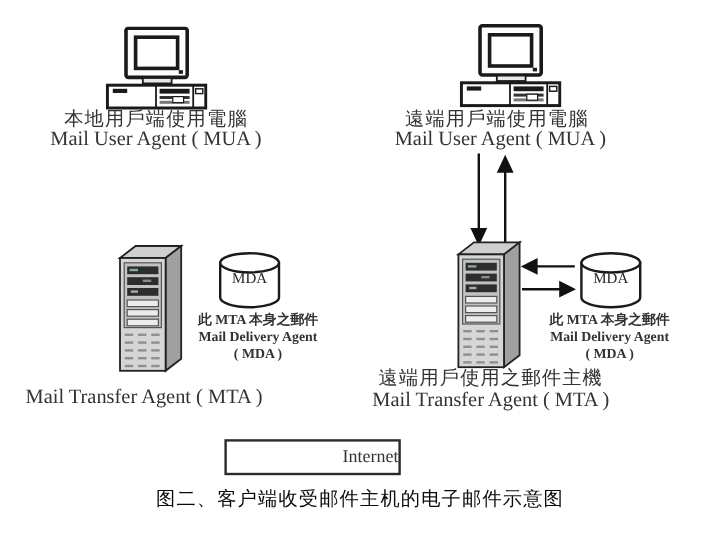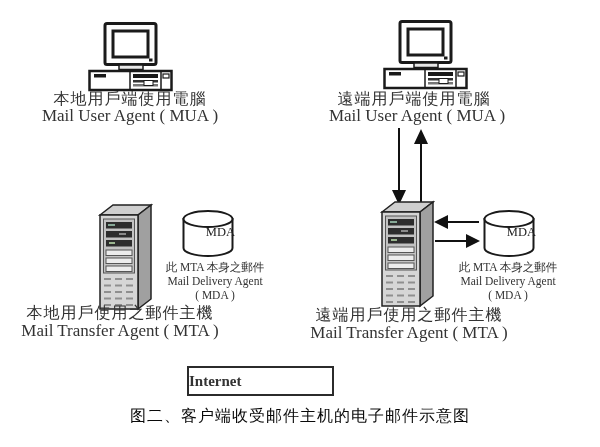--- a/index.html
+++ b/index.html
@@ -15,31 +15,31 @@
     position:absolute; text-align:center;
     font-size:16px; letter-spacing:1px; color:#333;
     white-space:nowrap;
   }
   .en {
     position:absolute; text-align:center;
     font-size:17px; color:#333; white-space:nowrap;
   }
   .small-cap {
     position:absolute; text-align:center;
-    font-size:11.5px; line-height:14px; color:#333;
+    font-size:11.5px; line-height:14px; color:#333;font-weight:bold;
   }
   .cyl-label {
-    position:absolute; text-align:right;
+    position:absolute; text-align:center;
     font-size:12.5px; color:#222;
   }
   .inet-box {
     position:absolute; left:187px; top:366px; width:147px; height:30px;
     border:2px solid #2b2b2b; background:#fff;
-    display:flex; align-items:center; justify-content:flex-start;
-    font-size:15px; color:#333;font-weight:bold;
+    display:flex; align-items:center; justify-content:flex-end;
+    font-size:15px; color:#333;
   }
   .caption {
     position:absolute; left:0; top:406px; width:600px;
     text-align:center; font-weight:normal; font-size:16px; color:#0a0a0a;
     font-family:"Liberation Sans","DejaVu Sans",sans-serif;
     letter-spacing:1px;
   }
 </style>
 </head>
 <body>
@@ -119,21 +119,20 @@
     </g>
     <g>
       <line x1="32" y1="79" x2="32" y2="15" stroke="#111" stroke-width="2"></line>
       <polygon points="25,17 39,17 32,2" fill="#111"></polygon>
     </g>
   </svg>
 
   <svg class="abs" style="left:97px;top:203px" width="56" height="108">
       <use href="#sym-server"></use>
     </svg>
-  <div class="zh" style="left:20px;top:303px;width:200px">本地用戶使用之郵件主機</div>
   <div class="en" style="left:20px;top:321px;width:200px">Mail Transfer Agent ( MTA )</div>
 
   <svg class="abs" style="left:181px;top:209px" width="54" height="50">
       <use href="#sym-cyl"></use>
     </svg>
   <div class="cyl-label" style="left:181px;top:225px;width:54px">MDA</div>
   <div class="small-cap" style="left:135px;top:260px;width:160px">
     <div>此 MTA 本身之郵件</div>
     <div>Mail Delivery Agent</div>
     <div>( MDA )</div>

